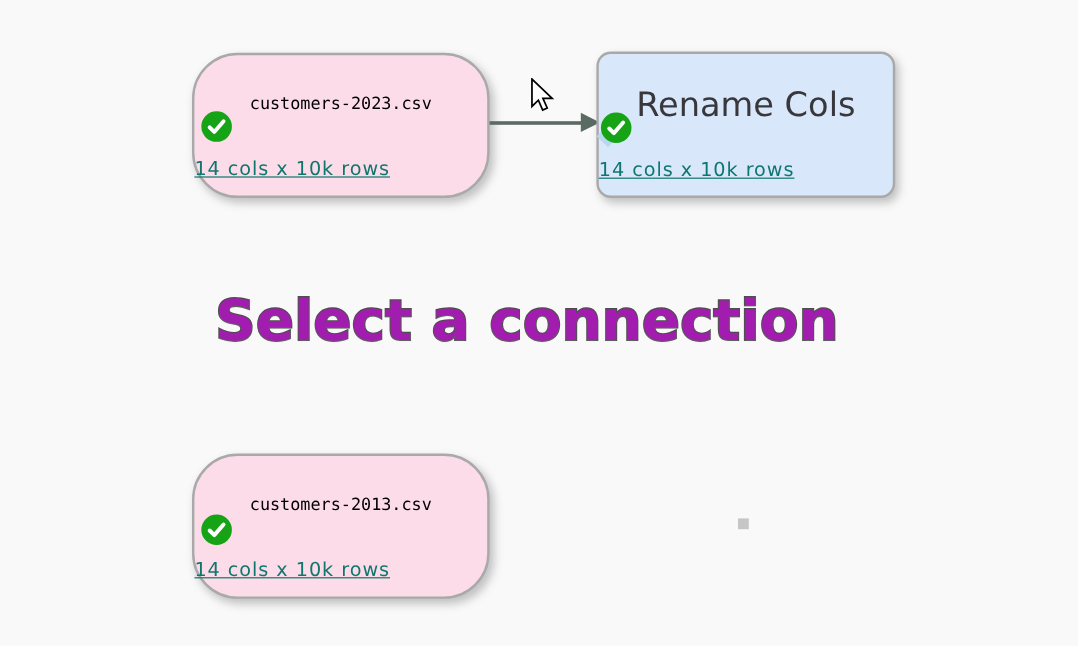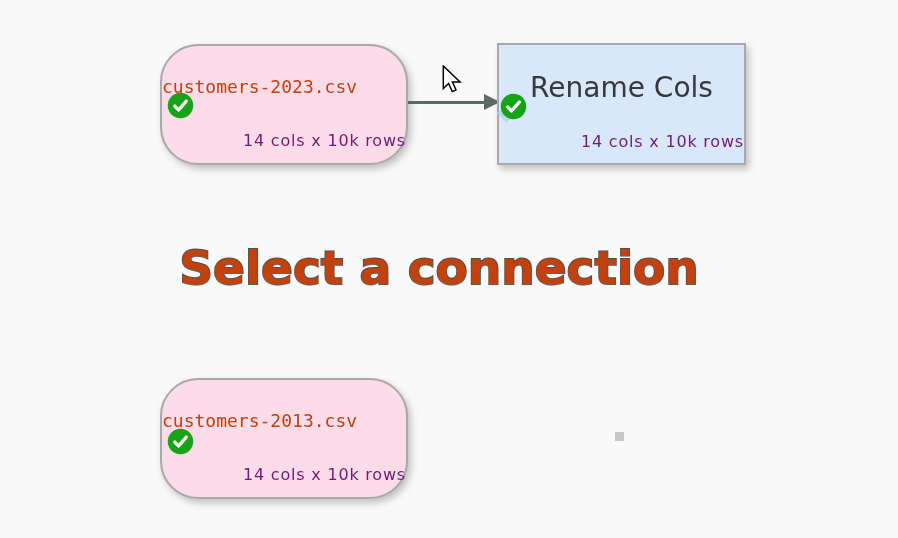--- a/index.html
+++ b/index.html
@@ -20,49 +20,50 @@
     border: 2px solid #a9a9a9;
     box-shadow: 3px 4px 7px rgba(90,90,90,0.35);
   }
   .node-pink {
     background: #fbdce8;
     border-radius: 38px;
     width: 248px; height: 121px;
   }
   .node-blue {
     background: #d8e7fa;
-    border-radius: 0;
+    border-radius: 12px;
     width: 249px; height: 122px;
   }
   #node-top-left   { left: 160px; top: 44px;  }
   #node-transform  { left: 497px; top: 43px;  }
   #node-bottom     { left: 160px; top: 378px; }
 
   .node-title-mono {
     position: absolute; left: 0; width: 100%;
-    text-align: left;
+    text-align: center;
     font-family: "DejaVu Sans Mono", "Liberation Mono", monospace;
-    font-size: 18px; line-height: 24px;
-    color: #c2410c;
+    font-size: 14px; line-height: 24px;
+    color: #000000;
     top: 29px;
   }
   .node-title-big {
     position: absolute; left: 0; width: 100%;
     text-align: center;
     font-size: 28px; line-height: 34px;
     color: #38383c;
     top: 26px;
   }
   .node-subtitle {
     position: absolute; left: 0; width: 100%;
-    text-align: right;
+    text-align: left;
     font-size: 16px; line-height: 20px;
     letter-spacing: 0.8px;
-    color: #701a75;
+    color: #0f766e;
     top: 85px;
+    text-decoration: underline;
   }
   #node-transform .node-subtitle { top: 87px; }
 
   .status-check {
     position: absolute;
     width: 27px; height: 27px;
     z-index: 3;
   }
   #node-top-left .status-check { left: 5px;  top: 46px; }
   #node-transform .status-check { left: 1px; top: 48px; }
@@ -93,21 +94,21 @@
   }
 
   .watermark {
     position: absolute;
     left: 0; top: 240px;
     width: 878px;
     text-align: center;
     font-size: 47px;
     font-weight: bold;
     letter-spacing: 0px;
-    color: #c2410c;
+    color: #a21caf;
     -webkit-text-stroke: 1.8px #4e4e4e;
     paint-order: stroke fill;
     text-shadow: 0 1px 1px rgba(140,140,140,0.35);
     user-select: none;
   }
 
   .canvas-marker {
     position: absolute;
     left: 615px; top: 432px;
     width: 9px; height: 9px;

